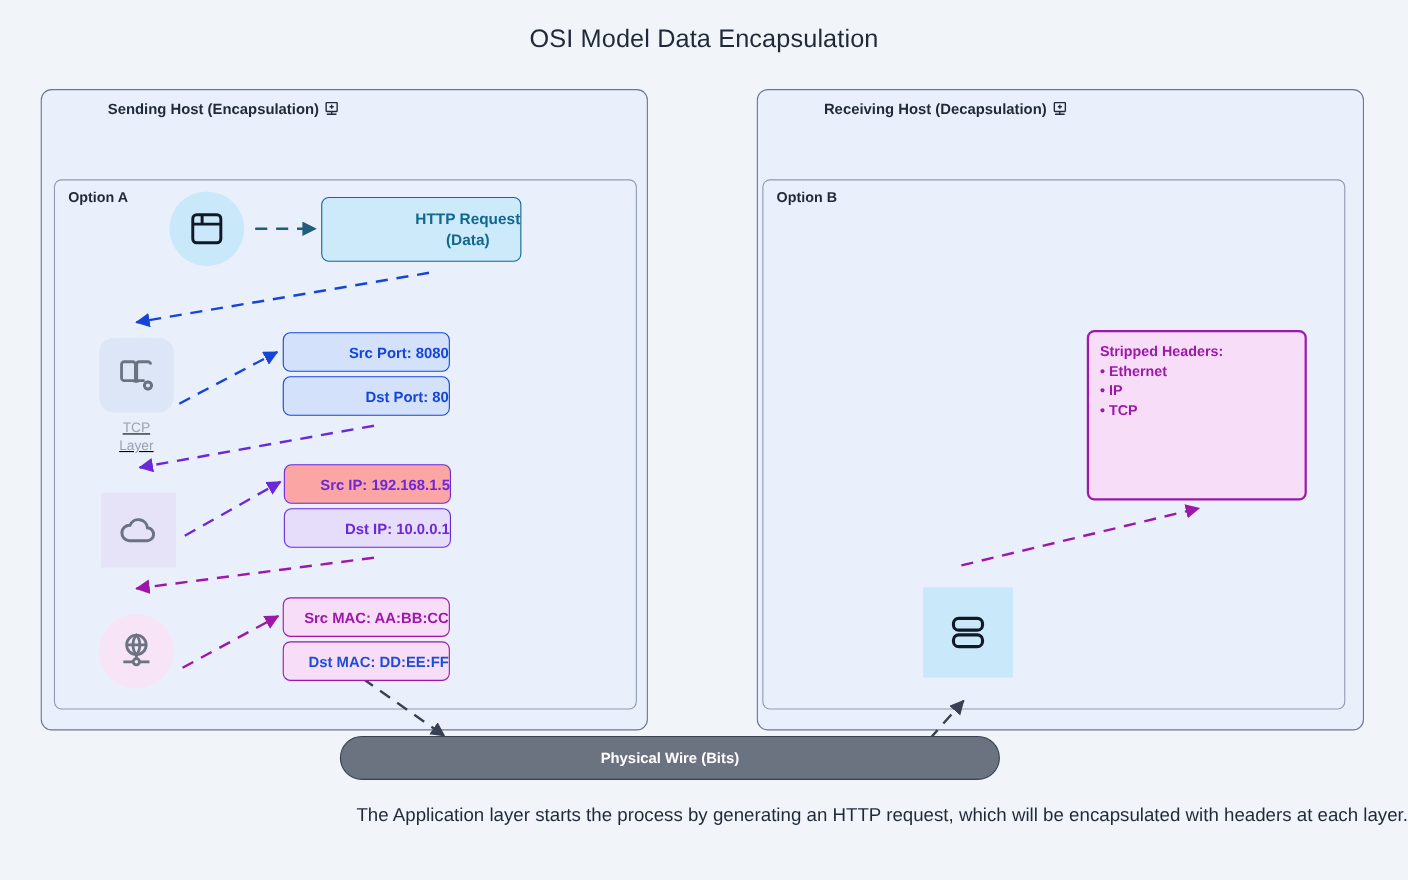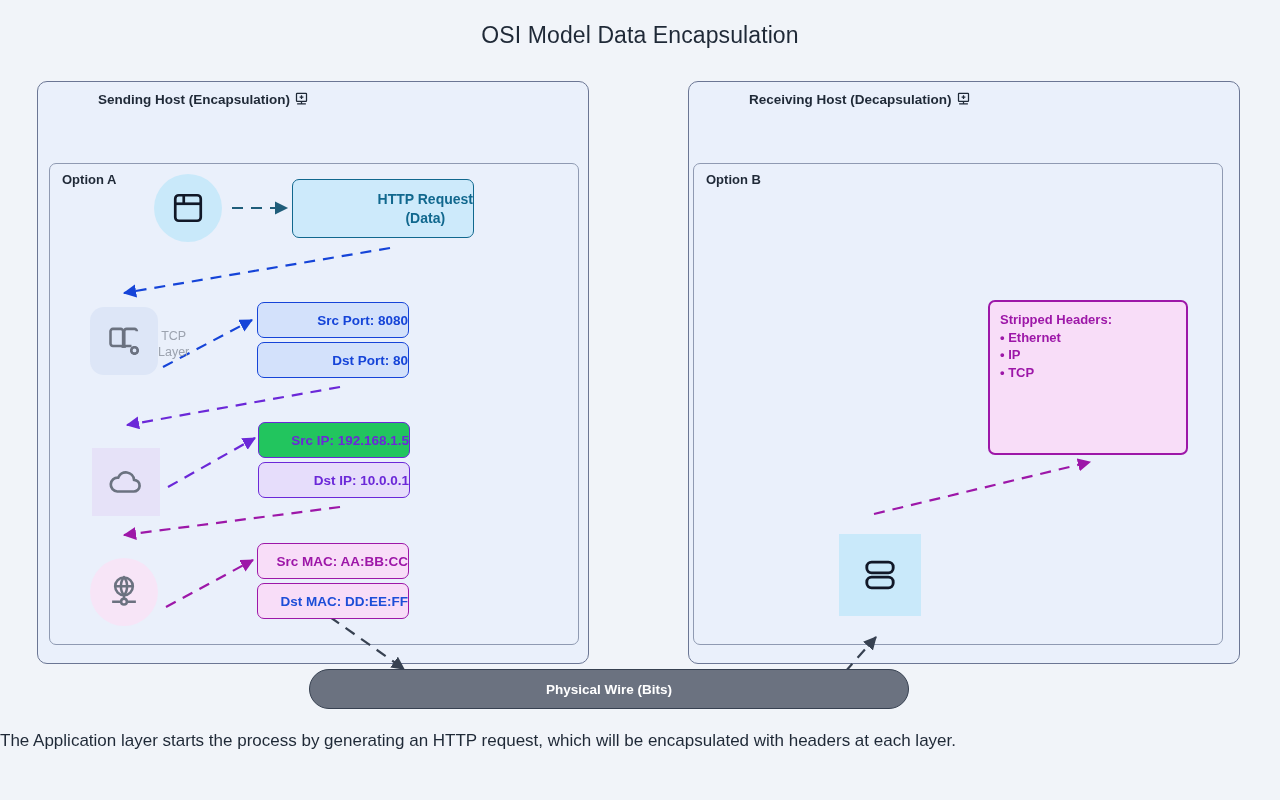--- a/index.html
+++ b/index.html
@@ -59,22 +59,23 @@
     position: absolute;
     top: 8px; left: 12px;
     font-size: 13px;
     font-weight: bold;
     color: #1f2937;
   }
   
   .layer-node {
     position: absolute;
     display: flex;
-    flex-direction: row;
+    flex-direction: column;
     align-items: center;
+    text-decoration: underline;
   }
   .layer-badge {
     display: flex; align-items: center; justify-content: center;
     width: 68px; height: 68px;
   }
   .badge-circle { border-radius: 50%; }
   .badge-rounded { border-radius: 14px; }
   .badge-square  { border-radius: 0; }
   .layer-caption {
     margin-top: 6px;
@@ -124,21 +125,21 @@
     border-radius: 20px;
     display: flex; align-items: center; justify-content: center;
     color: #ffffff;
     font-size: 13.5px;
     font-weight: bold;
   }
   
   #caption {
     position: absolute;
     left: 0; top: 731px; width: 1280px;
-    text-align: left;
+    text-align: right;
     font-size: 17px;
     color: #1f2937;
   }
   
   #edges {
     position: absolute; left: 0; top: 0;
     width: 1280px; height: 800px;
     pointer-events: none;
   }
 </style>
@@ -287,21 +288,21 @@
   </div>
 
   <div class="pkt-box" id="pkt-src-port" style="left:257px; top:302px; width:152px; height:36px; background:#d3e1fb; border-color:#1544d8; color:#1544d8;">
     <span>Src Port: 8080</span>
   </div>
 
   <div class="pkt-box" id="pkt-dst-port" style="left:257px; top:342px; width:152px; height:36px; background:#d3e1fb; border-color:#1544d8; color:#1544d8;padding-left:12px;">
     <span>Dst Port: 80</span>
   </div>
 
-  <div class="pkt-box" id="pkt-src-ip" style="left:258px; top:422px; width:152px; height:36px; background:#22c55e; border-color:#6b28d8; color:#6b28d8;">
+  <div class="pkt-box" id="pkt-src-ip" style="left:258px; top:422px; width:152px; height:36px; background:#fca5a5; border-color:#6b28d8; color:#6b28d8;">
     <span>Src IP: 192.168.1.5</span>
   </div>
 
   <div class="pkt-box" id="pkt-dst-ip" style="left:258px; top:462px; width:152px; height:36px; background:#e6ddfb; border-color:#6b28d8; color:#6b28d8;">
     <span>Dst IP: 10.0.0.1</span>
   </div>
 
   <div class="pkt-box" id="pkt-src-mac" style="left:257px; top:543px; width:152px; height:36px; background:#f8ddf8; border-color:#9d17a8; color:#9d17a8;">
     <span>Src MAC: AA:BB:CC</span>
   </div>

